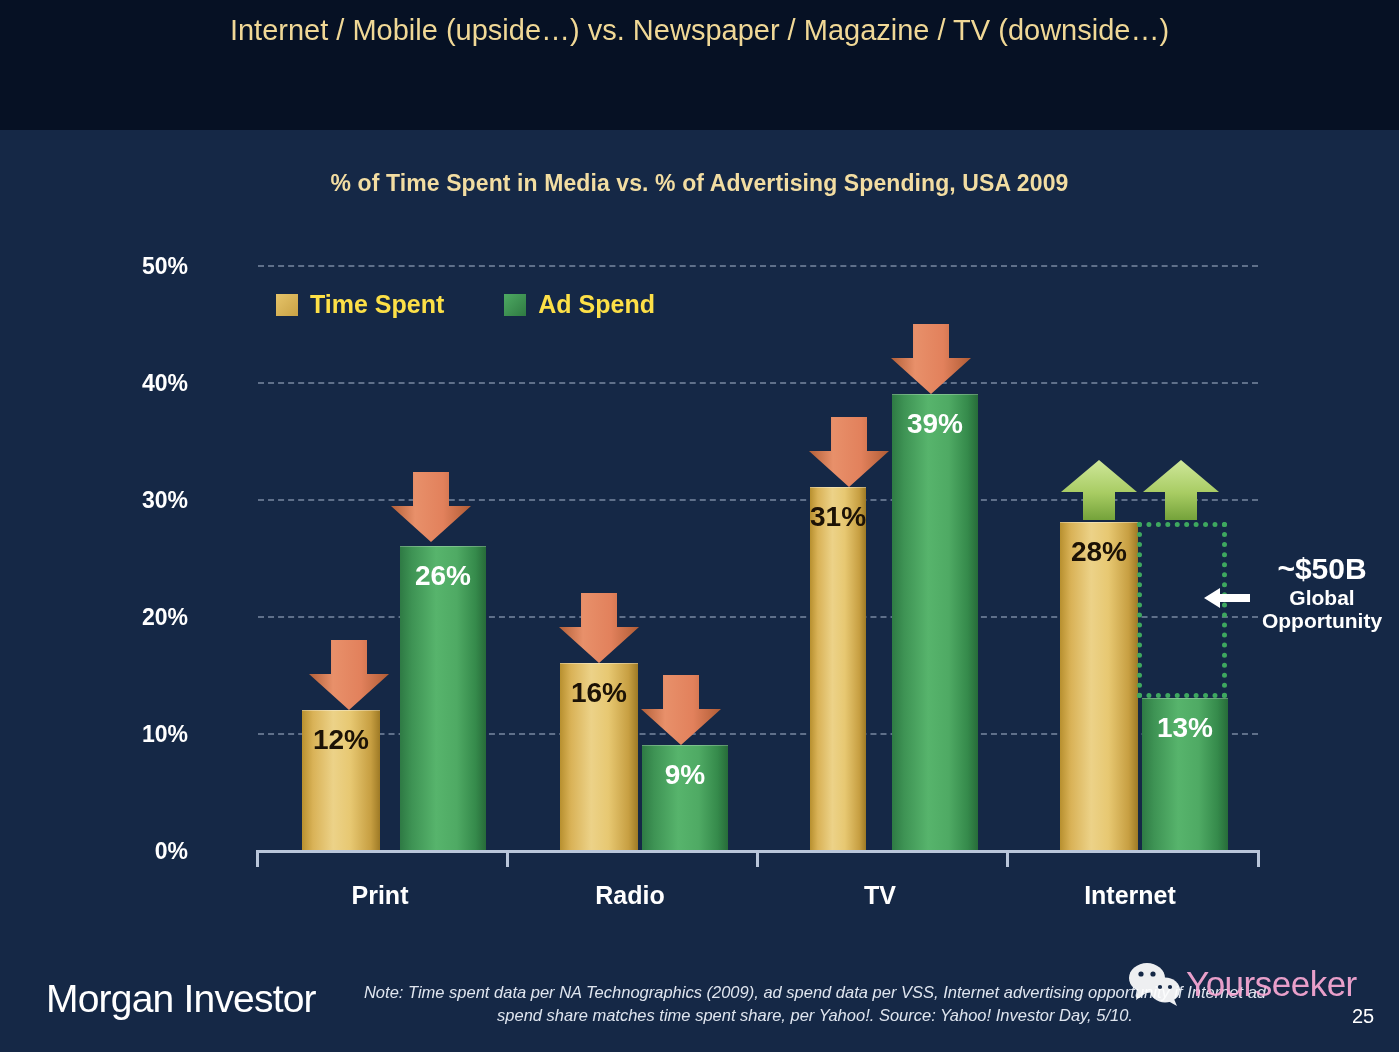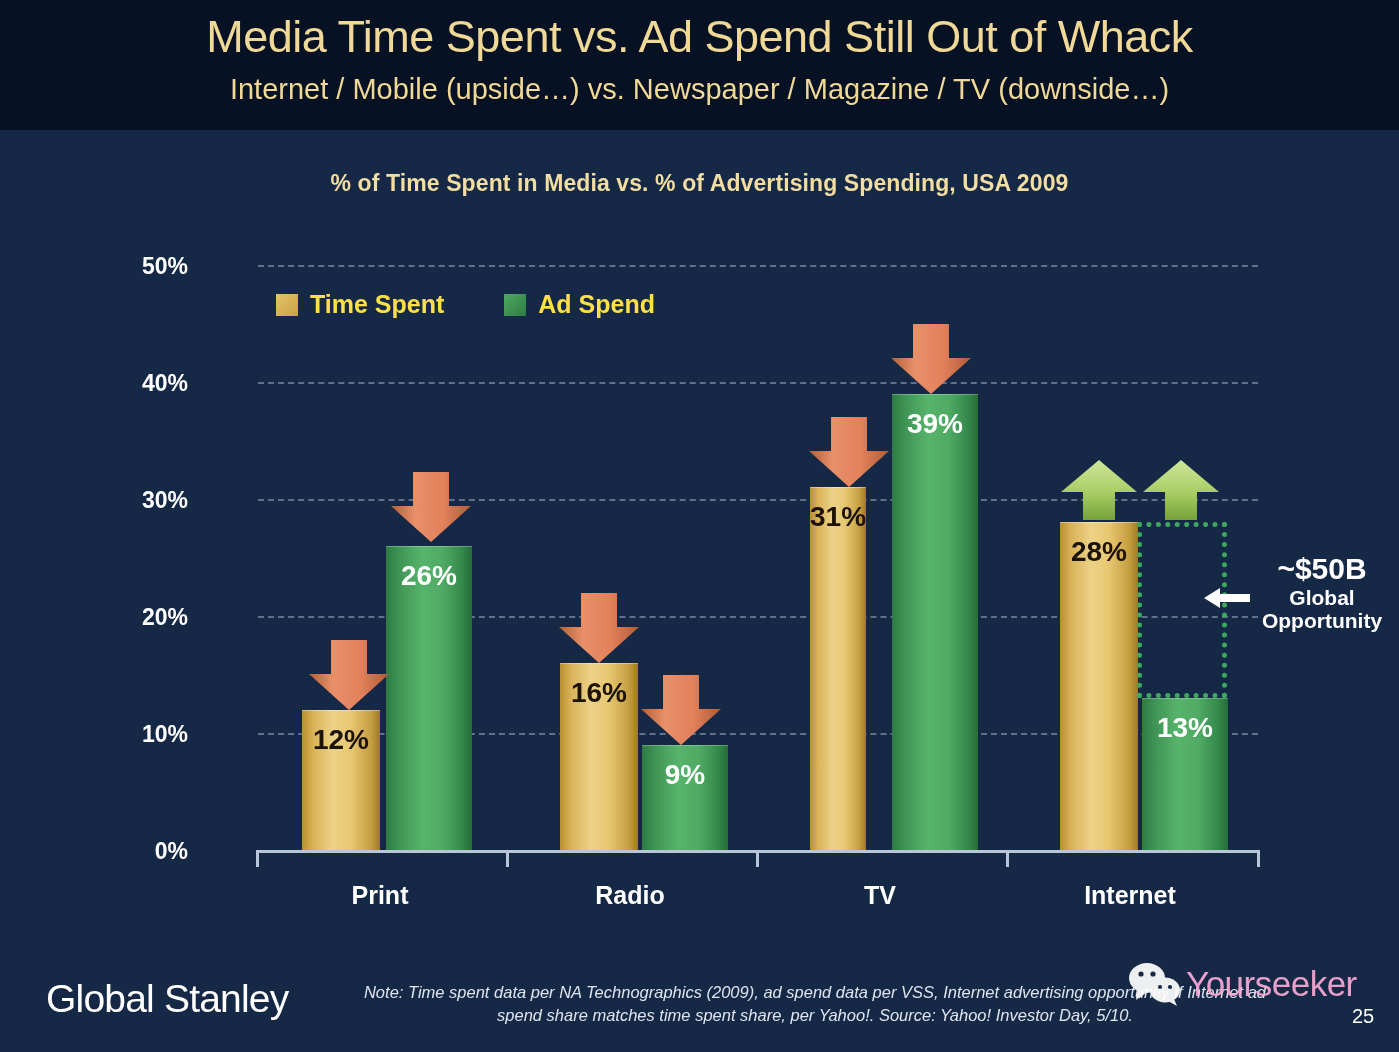--- a/index.html
+++ b/index.html
@@ -250,21 +250,20 @@
     letter-spacing: -0.5px;
   }
   .wm-icon { display: block; }
 </style>
 </head>
 <body>
 
 <div class="slide">
 
   <div class="header-band">
-    <div class="slide-title">Media Time Spent vs. Ad Spend Still Out of Whack</div>
     <div class="slide-subtitle">Internet / Mobile (upside…) vs. Newspaper / Magazine / TV (downside…)</div>
   </div>
 
   <div class="chart-title">% of Time Spent in Media vs. % of Advertising Spending, USA 2009</div>
 
   <div class="ytick" style="left:108px; top:253px;">50%</div>
   <div class="ytick" style="left:108px; top:370px;">40%</div>
   <div class="ytick" style="left:108px; top:487px;">30%</div>
   <div class="ytick" style="left:108px; top:604px;">20%</div>
   <div class="ytick" style="left:108px; top:721px;">10%</div>
@@ -289,21 +288,21 @@
       </div>
       <div class="legend-item">
         <span class="legend-swatch sw-green"></span>
         <span class="legend-text">Ad Spend</span>
       </div>
     </div>
 
     <div class="bar bar-gold" style="left:44px; width:78px; height:140px;">
       <span class="bar-label lbl-dark">12%</span>
     </div>
-    <div class="bar bar-green" style="left:128px; width:78px; height:304px;">
+    <div class="bar bar-green" style="left:142px; width:78px; height:304px;">
       <span class="bar-label lbl-light">26%</span>
     </div>
 
     <svg class="arrow" width="88" height="72" style="left:47px; top:375px;" viewBox="0 0 88 72">
       <defs>
           <linearGradient id="dg1" x1="0" y1="0" x2="1" y2="0">
         <stop offset="0%" stop-color="#b35f38"></stop>
             <stop offset="30%" stop-color="#e8906a"></stop>
         <stop offset="65%" stop-color="#e2815c"></stop>
             <stop offset="100%" stop-color="#b05c35"></stop>
@@ -380,21 +379,21 @@
 
   <svg class="callout-arrow" width="46" height="26" viewBox="0 0 46 26">
     <polygon points="0,13 16,3 16,9 46,9 46,17 16,17 16,23" fill="#ffffff"></polygon>
   </svg>
   <div class="callout">
     <span class="callout-amount">~$50B</span>
     <span class="callout-sub">Global</span>
     <span class="callout-sub">Opportunity</span>
   </div>
 
-  <div class="logo">Global Stanley</div>
+  <div class="logo">Morgan Investor</div>
   <div class="footnote" style="white-space:pre-line;">Note: Time spent data per NA Technographics (2009), ad spend data per VSS, Internet advertising opportunity if Internet ad
 spend share matches time spent share, per Yahoo!. Source: Yahoo! Investor Day, 5/10.</div>
   <div class="page-num">25</div>
 
   <div class="watermark">
     <svg class="wm-icon" width="54" height="44" viewBox="0 0 54 44">
       <ellipse cx="19" cy="16" rx="18" ry="15" fill="#ffffff"></ellipse>
       <polygon points="10,27 8,38 18,31" fill="#ffffff"></polygon>
       <circle cx="13" cy="12" r="2.6" fill="#152846"></circle>
       <circle cx="25" cy="12" r="2.6" fill="#152846"></circle>

